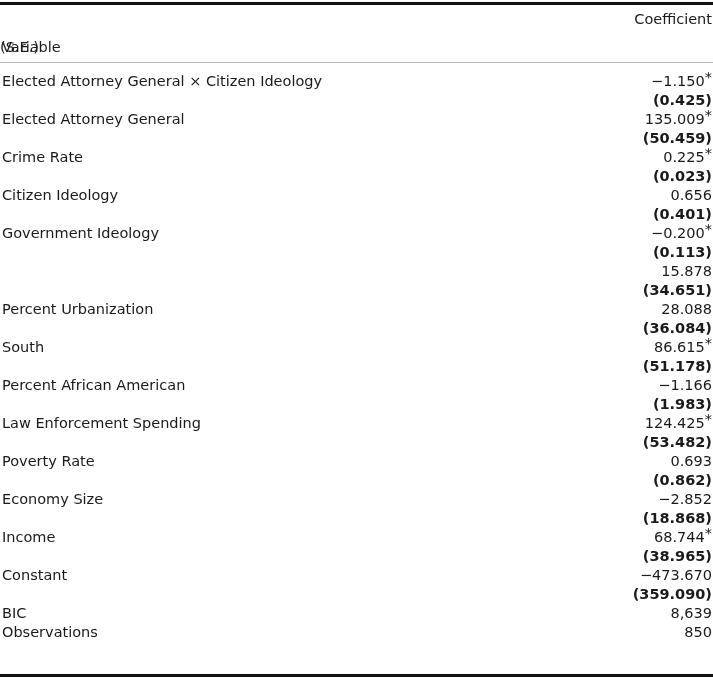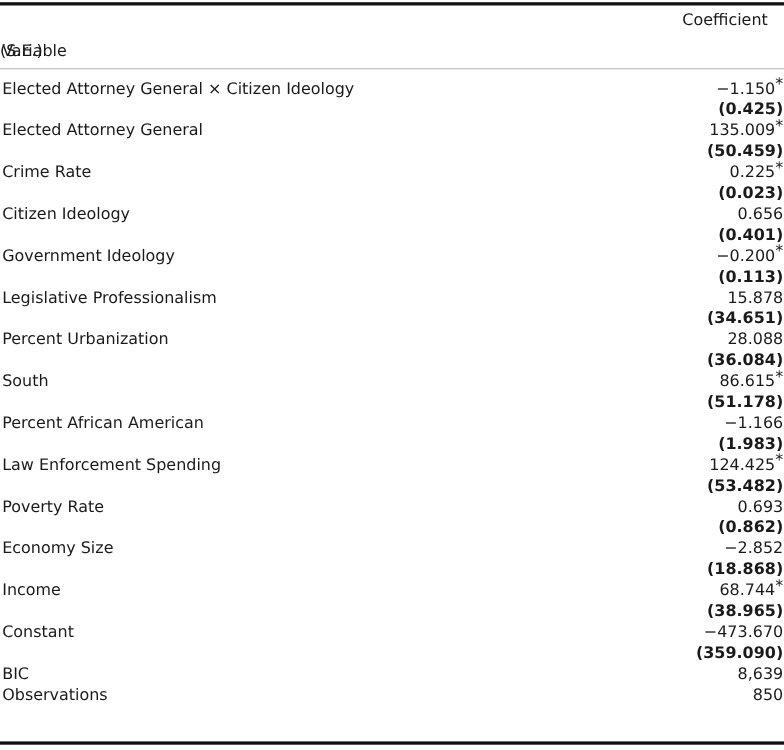--- a/index.html
+++ b/index.html
@@ -57,21 +57,21 @@
   .hdr-line {
     position: absolute;
     width: 713px;
     font-size: 14.5px;
     line-height: 19px;
     white-space: nowrap;
   }
   .hdr-coefficient {
     top: 4px;
     text-align: right;
-    padding-right: 15px;
+    padding-right: 1px;
     box-sizing: border-box;
   }
   .hdr-variable {
     top: 32px;
     left: 0;
     text-align: left;
     padding-left: 2px;
     box-sizing: border-box;
   }
   .hdr-se {
@@ -167,21 +167,20 @@
         <div class="cell-label">Citizen Ideology</div>
         <div class="cell-coef"><span>0.656</span></div>
         <div class="cell-se">(0.401)</div>
       </div>
       <div class="row">
         <div class="cell-label">Government Ideology</div>
         <div class="cell-coef"><span>−0.200</span><span class="star">*</span></div>
         <div class="cell-se">(0.113)</div>
       </div>
       <div class="row">
-        <div class="cell-label">Legislative Professionalism</div>
         <div class="cell-coef"><span>15.878</span></div>
         <div class="cell-se">(34.651)</div>
       </div>
       <div class="row">
         <div class="cell-label">Percent Urbanization</div>
         <div class="cell-coef"><span>28.088</span></div>
         <div class="cell-se">(36.084)</div>
       </div>
       <div class="row">
         <div class="cell-label">South</div>

